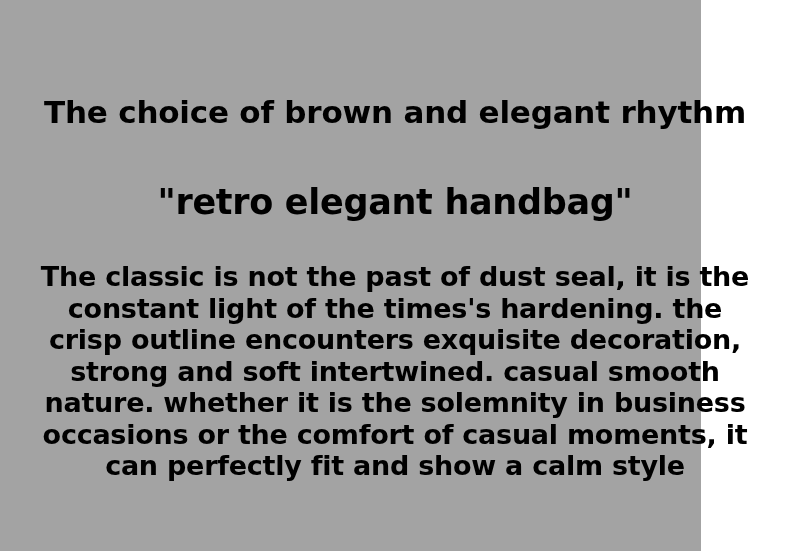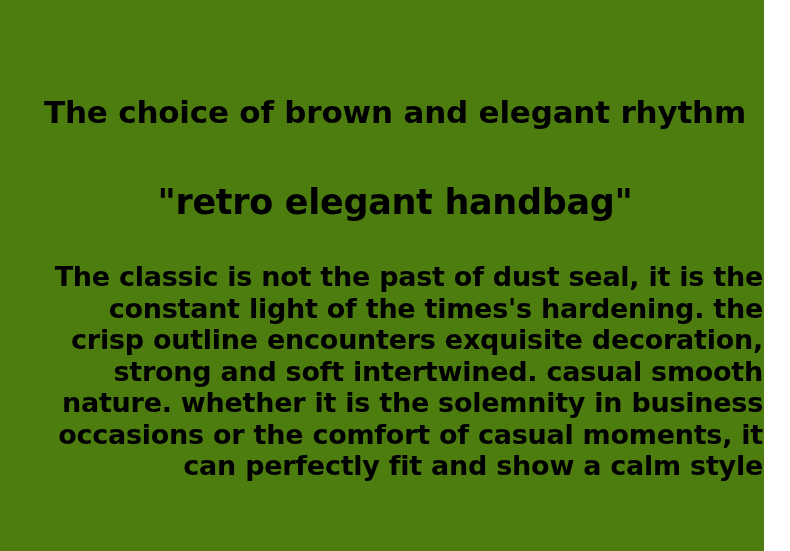--- a/index.html
+++ b/index.html
@@ -9,23 +9,23 @@
   body {
     width: 790px;
     height: 551px;
     background: #ffffff;
     font-family: "DejaVu Sans", "Liberation Sans", sans-serif;
     overflow: hidden;
   }
 
   #page {
     position: relative;
-    width: 764px;
+    width: 701px;
     height: 551px;
-    background: #4d7c0f;
+    background: #a3a3a3;
     box-sizing: border-box;
   }
 
   .headline-primary {
     position: absolute;
     left: 12px;
     top: 93px;
     width: 766px;
     text-align: center;
     font-size: 31px;
@@ -48,21 +48,21 @@
     letter-spacing: -0.3px;
     color: #000000;
     white-space: nowrap;
   }
 
   .body-paragraph {
     position: absolute;
     left: 27px;
     top: 261px;
     width: 736px;
-    text-align: right;
+    text-align: center;
     font-size: 27px;
     font-weight: bold;
     line-height: 31.5px;
     letter-spacing: -0.25px;
     color: #000000;
     word-spacing: 0px;
   }
 </style>
 </head>
 <body>

